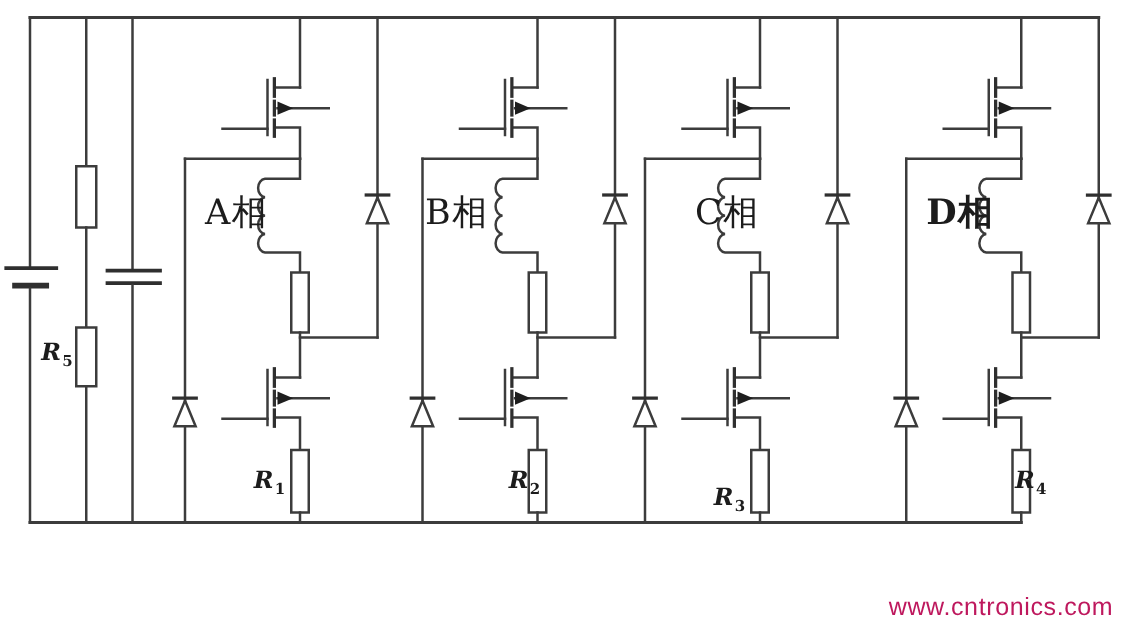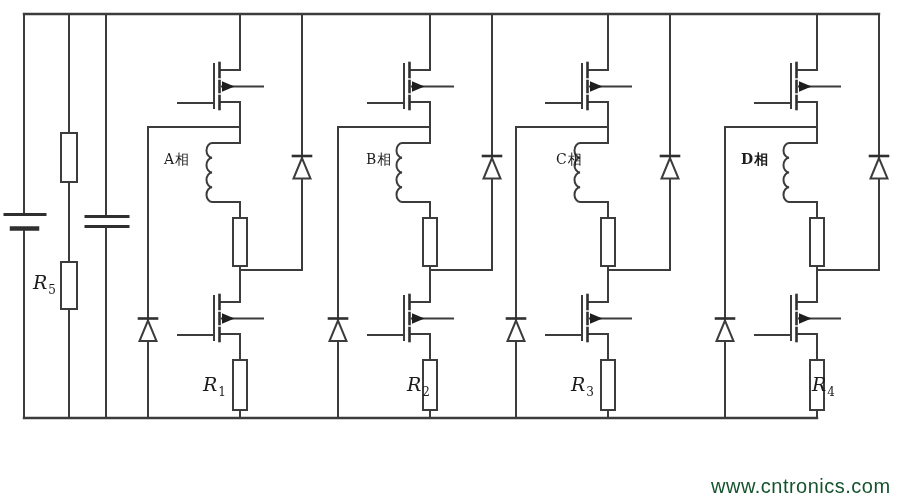--- a/index.html
+++ b/index.html
@@ -8,26 +8,26 @@
   #schematic{position:absolute;left:0;top:0;}
   .w{stroke:#3c3c3c;stroke-width:2;fill:none;stroke-linecap:square;}
   .wb{stroke:#2f2f2f;stroke-width:2.6;fill:none;stroke-linecap:square;}
   .railw{stroke:#3c3c3c;stroke-width:2.4;fill:none;stroke-linecap:square;}
   .plate-thick{stroke:#2f2f2f;stroke-width:4.5;fill:none;stroke-linecap:square;}
   .plate{stroke:#2f2f2f;stroke-width:3;fill:none;stroke-linecap:square;}
   .hollow{fill:#ffffff;stroke:#3c3c3c;stroke-width:2;stroke-linejoin:miter;}
   .solid{fill:#1e1e1e;stroke:none;}
   .boxr{fill:#ffffff;stroke:#3c3c3c;stroke-width:2;}
   .lbl{position:absolute;color:#1c1c1c;white-space:nowrap;}
-  .phase-lbl{font-size:14px;letter-spacing:1px;}
-  .r-lbl{font-style:italic;font-size:19px;}
+  .phase-lbl{font-size:28px;letter-spacing:1px;}
+  .r-lbl{font-style:italic;font-size:19px;font-weight:bold;}
   .r-lbl sub{font-size:12px;font-style:normal;margin-left:1px;}
   .watermark{position:absolute;left:711px;top:475px;
              font-family:"Liberation Sans","DejaVu Sans",sans-serif;
-             font-size:20px;letter-spacing:0.5px;color:#14532d;}
+             font-size:20px;letter-spacing:0.5px;color:#be185d;}
 </style>
 </head>
 <body>
 
 <div id="stage">
 
   <svg id="schematic" width="901" height="503" viewBox="0 0 901 503">
     <defs>
 
       <g id="nmos">
@@ -95,23 +95,23 @@
 
     <use href="#phase-leg" x="148" y="0"></use>
     <use href="#phase-leg" x="338" y="0"></use>
     <use href="#phase-leg" x="516" y="0"></use>
     <use href="#phase-leg" x="725" y="0"></use>
   </svg>
 
   <div class="lbl r-lbl" style="left:33px;top:271px;"><span>R</span><sub>5</sub></div>
 
   <div class="lbl phase-lbl" style="left:164px;top:151px;">A相</div>
-  <div class="lbl phase-lbl" style="left:366px;top:151px;">B相</div>
+  <div class="lbl phase-lbl" style="left:340px;top:151px;">B相</div>
   <div class="lbl phase-lbl" style="left:556px;top:151px;">C相</div>
   <div class="lbl phase-lbl" style="left:741px;top:151px;font-weight:bold;">D相</div>
 
   <div class="lbl r-lbl" style="left:203px;top:373px;text-align:center;"><span>R</span><sub>1</sub></div>
   <div class="lbl r-lbl" style="left:407px;top:373px;"><span>R</span><sub>2</sub></div>
-  <div class="lbl r-lbl" style="left:571px;top:373px;"><span>R</span><sub>3</sub></div>
+  <div class="lbl r-lbl" style="left:571px;top:387px;"><span>R</span><sub>3</sub></div>
   <div class="lbl r-lbl" style="left:812px;top:373px;"><span>R</span><sub>4</sub></div>
 
   <div class="watermark">www.cntronics.com</div>
 </div>
 
 </body></html>

